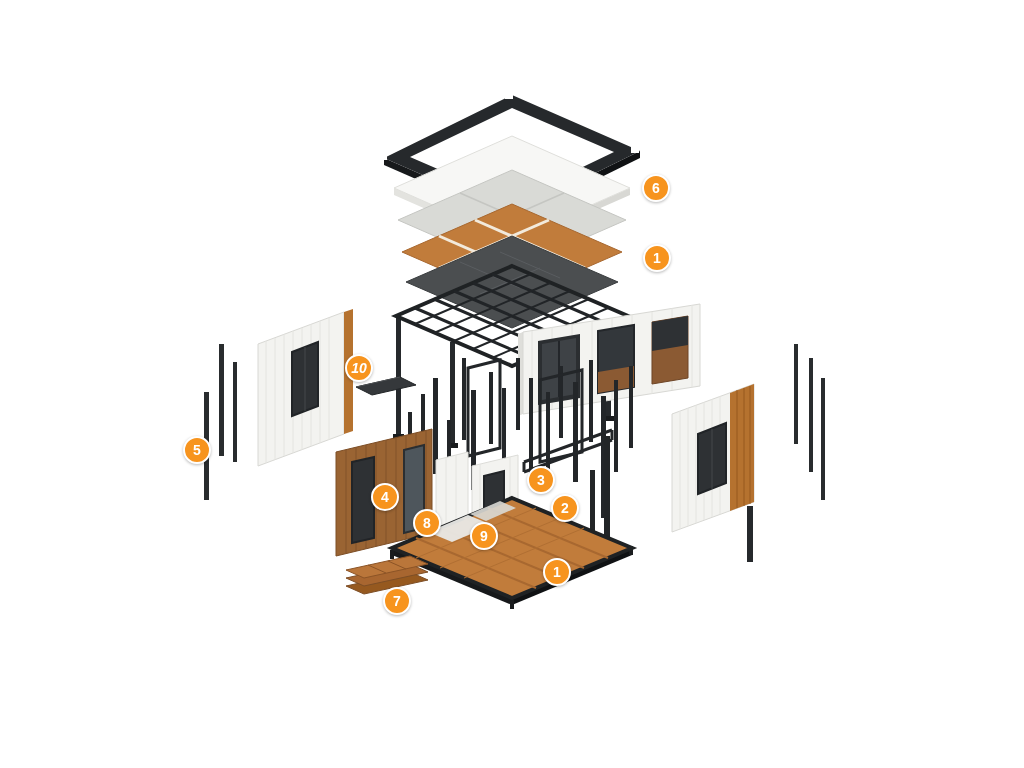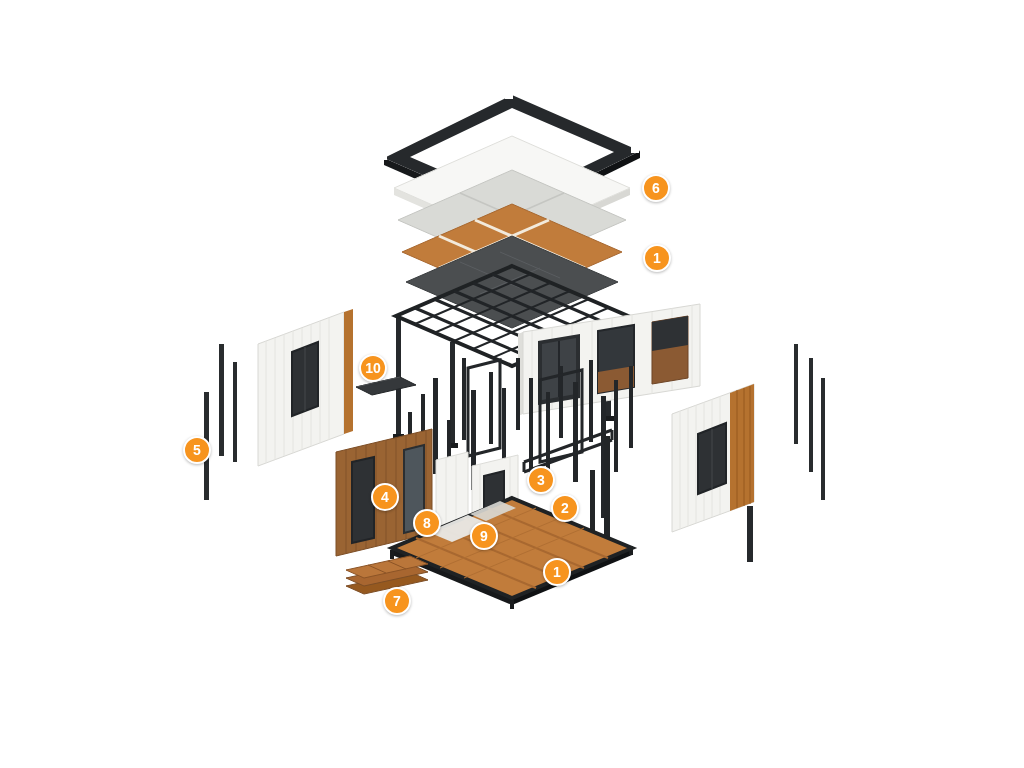--- a/index.html
+++ b/index.html
@@ -231,21 +231,21 @@
   <g>
     <polygon points="356,387 400,377 416,385 372,395" fill="#35383B" stroke="#222527" stroke-width="1"></polygon>
     <line x1="356" y1="387" x2="400" y2="377" stroke="#4E5154" stroke-width="1"></line>
   </g>
 
 </svg>
 
 <div class="callout-layer">
       <div class="badge" style="left: 656px; top: 188px;">6</div>
       <div class="badge" style="left: 657px; top: 258px;">1</div>
-      <div class="badge" style="left: 373px; top: 368px;">10</div>
+      <div class="badge" style="left: 359px; top: 368px; font-style: italic;">10</div>
       <div class="badge" style="left: 197px; top: 450px;">5</div>
       <div class="badge" style="left: 541px; top: 480px;">3</div>
       <div class="badge" style="left: 385px; top: 497px;">4</div>
       <div class="badge" style="left: 565px; top: 508px;">2</div>
       <div class="badge" style="left: 427px; top: 523px;">8</div>
       <div class="badge" style="left: 484px; top: 536px;">9</div>
       <div class="badge" style="left: 557px; top: 572px;">1</div>
       <div class="badge" style="left: 397px; top: 601px;">7</div>
     </div>
 

